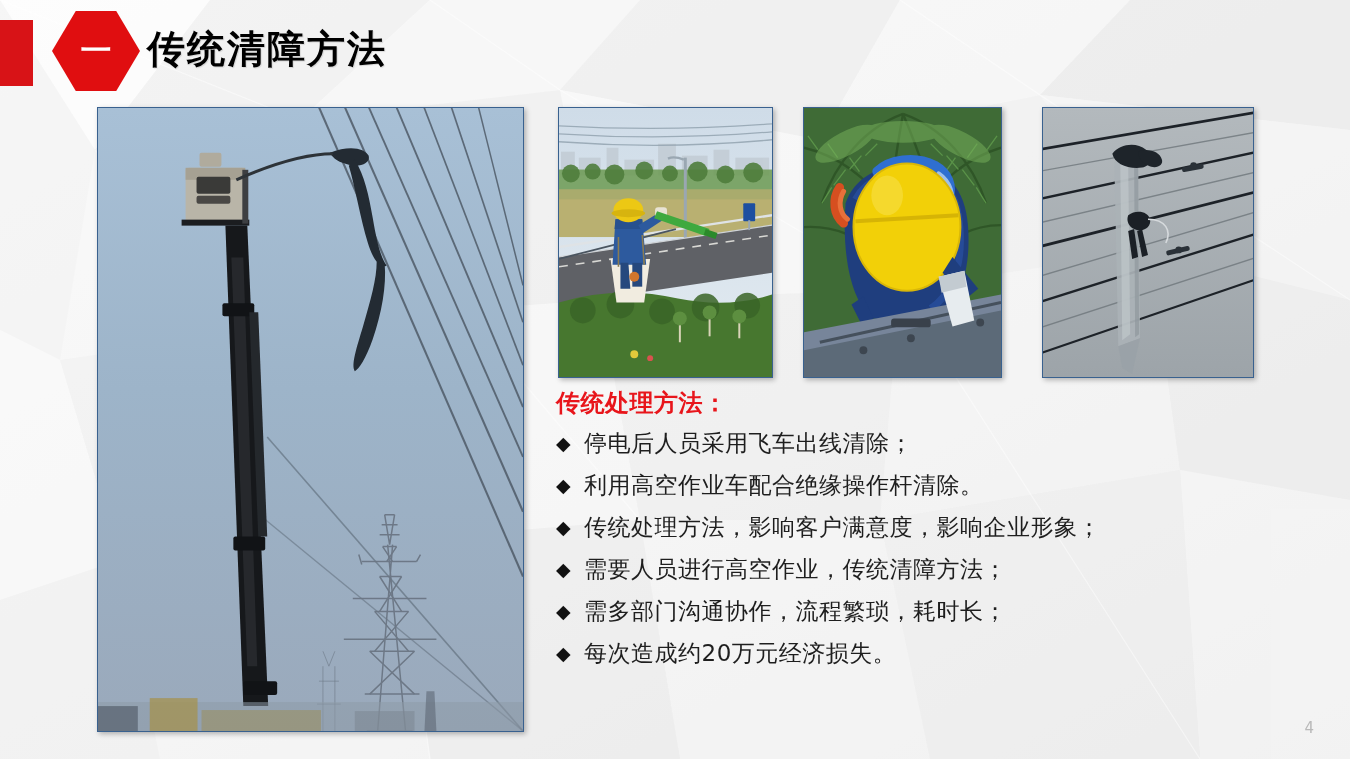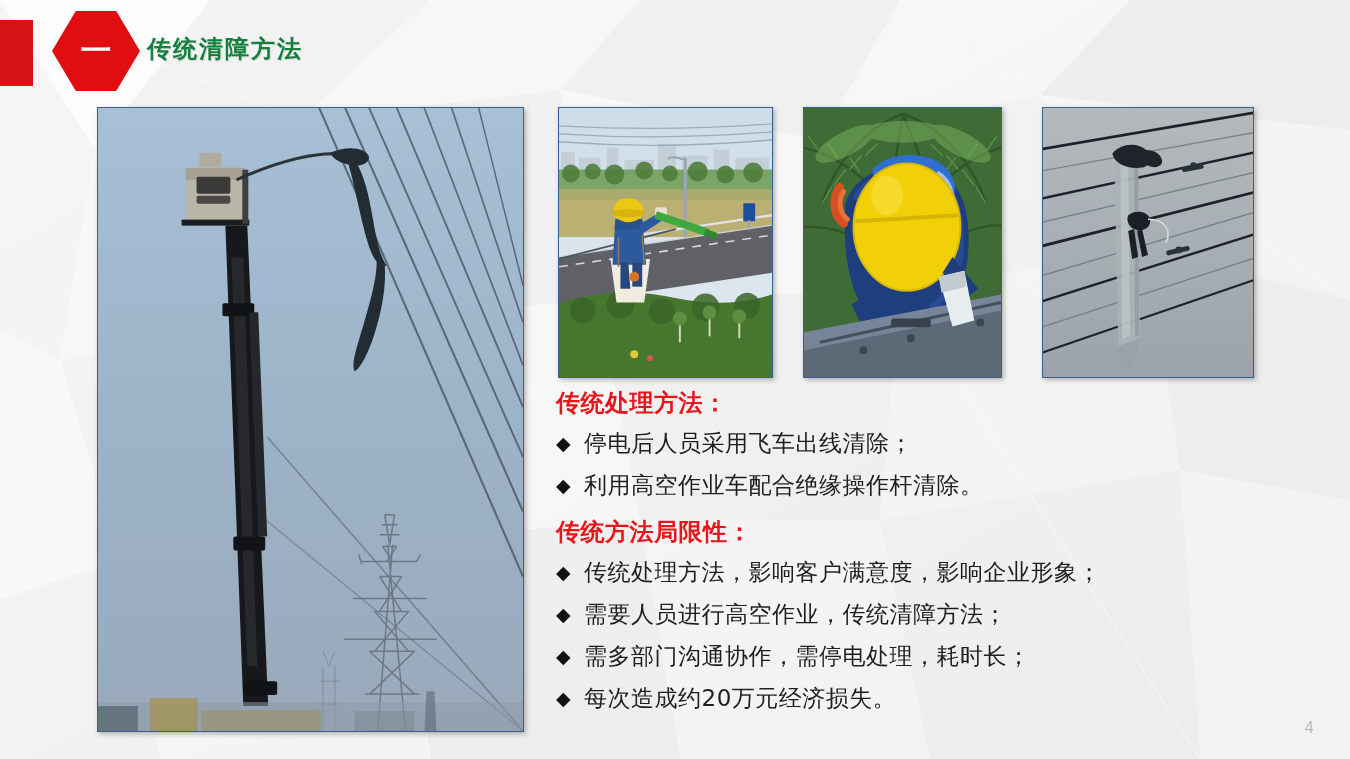--- a/index.html
+++ b/index.html
@@ -28,21 +28,21 @@
     clip-path:polygon(27% 0%, 73% 0%, 100% 50%, 73% 100%, 27% 100%, 0% 50%);
     display:flex; align-items:center; justify-content:center;
     filter:drop-shadow(2px 3px 3px rgba(0,0,0,.30));
   }
   #hex-num {
     color:#ffffff; font-size:31px; font-weight:bold; line-height:1;
     letter-spacing:0; transform:translateY(-1px);
   }
   #slide-title {
     position:absolute; left:147px; top:23px;
-    font-size:24px; font-weight:bold; color:#15803d;
+    font-size:38px; font-weight:bold; color:#000000;
     letter-spacing:2px; line-height:52px;
     text-shadow:1px 1px 1px rgba(0,0,0,.12);
   }
 
   
   .photo {
     position:absolute; overflow:hidden;
     border:1px solid #39618f;
     box-shadow:2px 2px 5px rgba(0,0,0,.28);
     background:#9fb4cc;
@@ -455,35 +455,34 @@
     <div class="bullet-row">
       <span class="bullet-mark">◆</span>
       <span class="bullet-text">停电后人员采用飞车出线清除；</span>
     </div>
 
     <div class="bullet-row">
       <span class="bullet-mark">◆</span>
       <span class="bullet-text">利用高空作业车配合绝缘操作杆清除。</span>
     </div>
 
-    <div class="sec-head" id="sec-head-2">传统方法局限性：</div>
 
     <div class="bullet-row">
       <span class="bullet-mark">◆</span>
       <span class="bullet-text">传统处理方法，影响客户满意度，影响企业形象；</span>
     </div>
 
     <div class="bullet-row">
       <span class="bullet-mark">◆</span>
       <span class="bullet-text">需要人员进行高空作业，传统清障方法；</span>
     </div>
 
     <div class="bullet-row">
       <span class="bullet-mark">◆</span>
-      <span class="bullet-text">需多部门沟通协作，需停电处理，耗时长；</span>
+      <span class="bullet-text">需多部门沟通协作，流程繁琐，耗时长；</span>
     </div>
 
     <div class="bullet-row">
       <span class="bullet-mark">◆</span>
       <span class="bullet-text">每次造成约20万元经济损失。</span>
     </div>
   </div>
 
   <div id="page-num">4</div>
 

